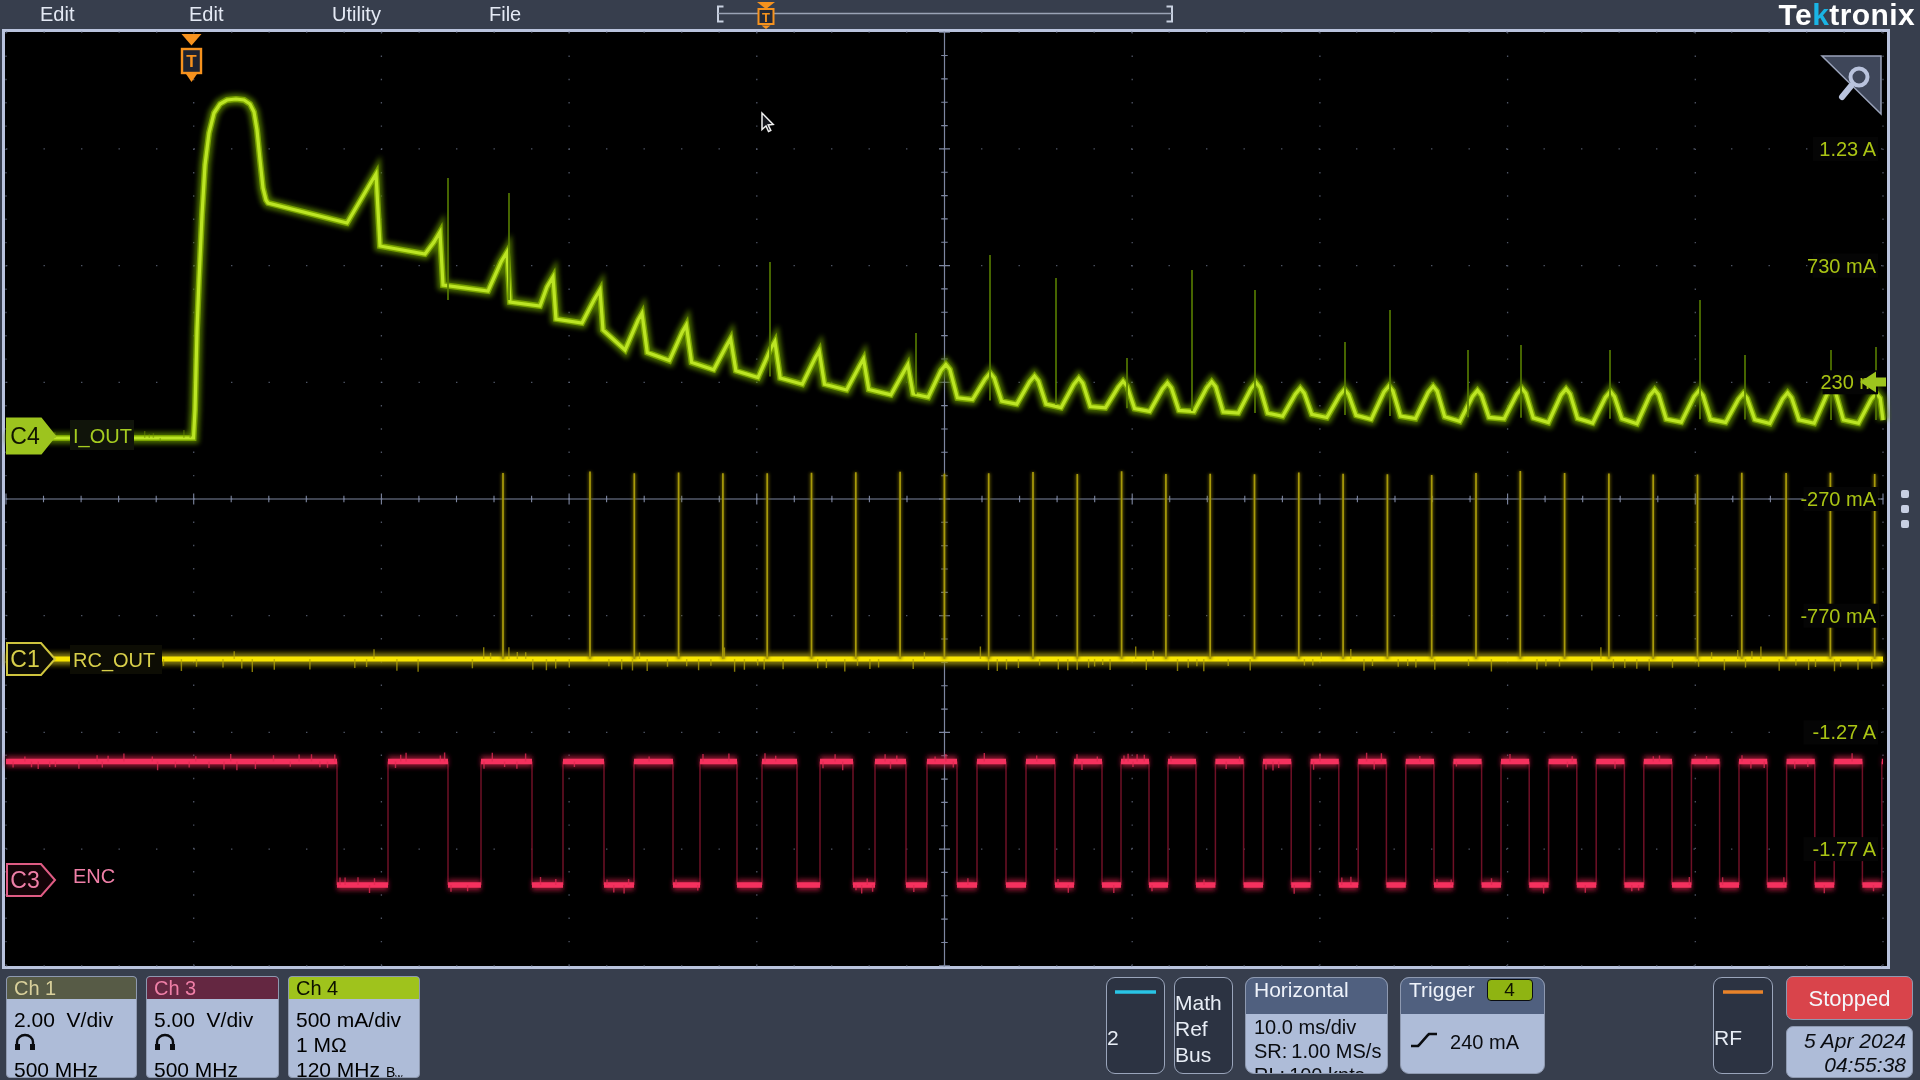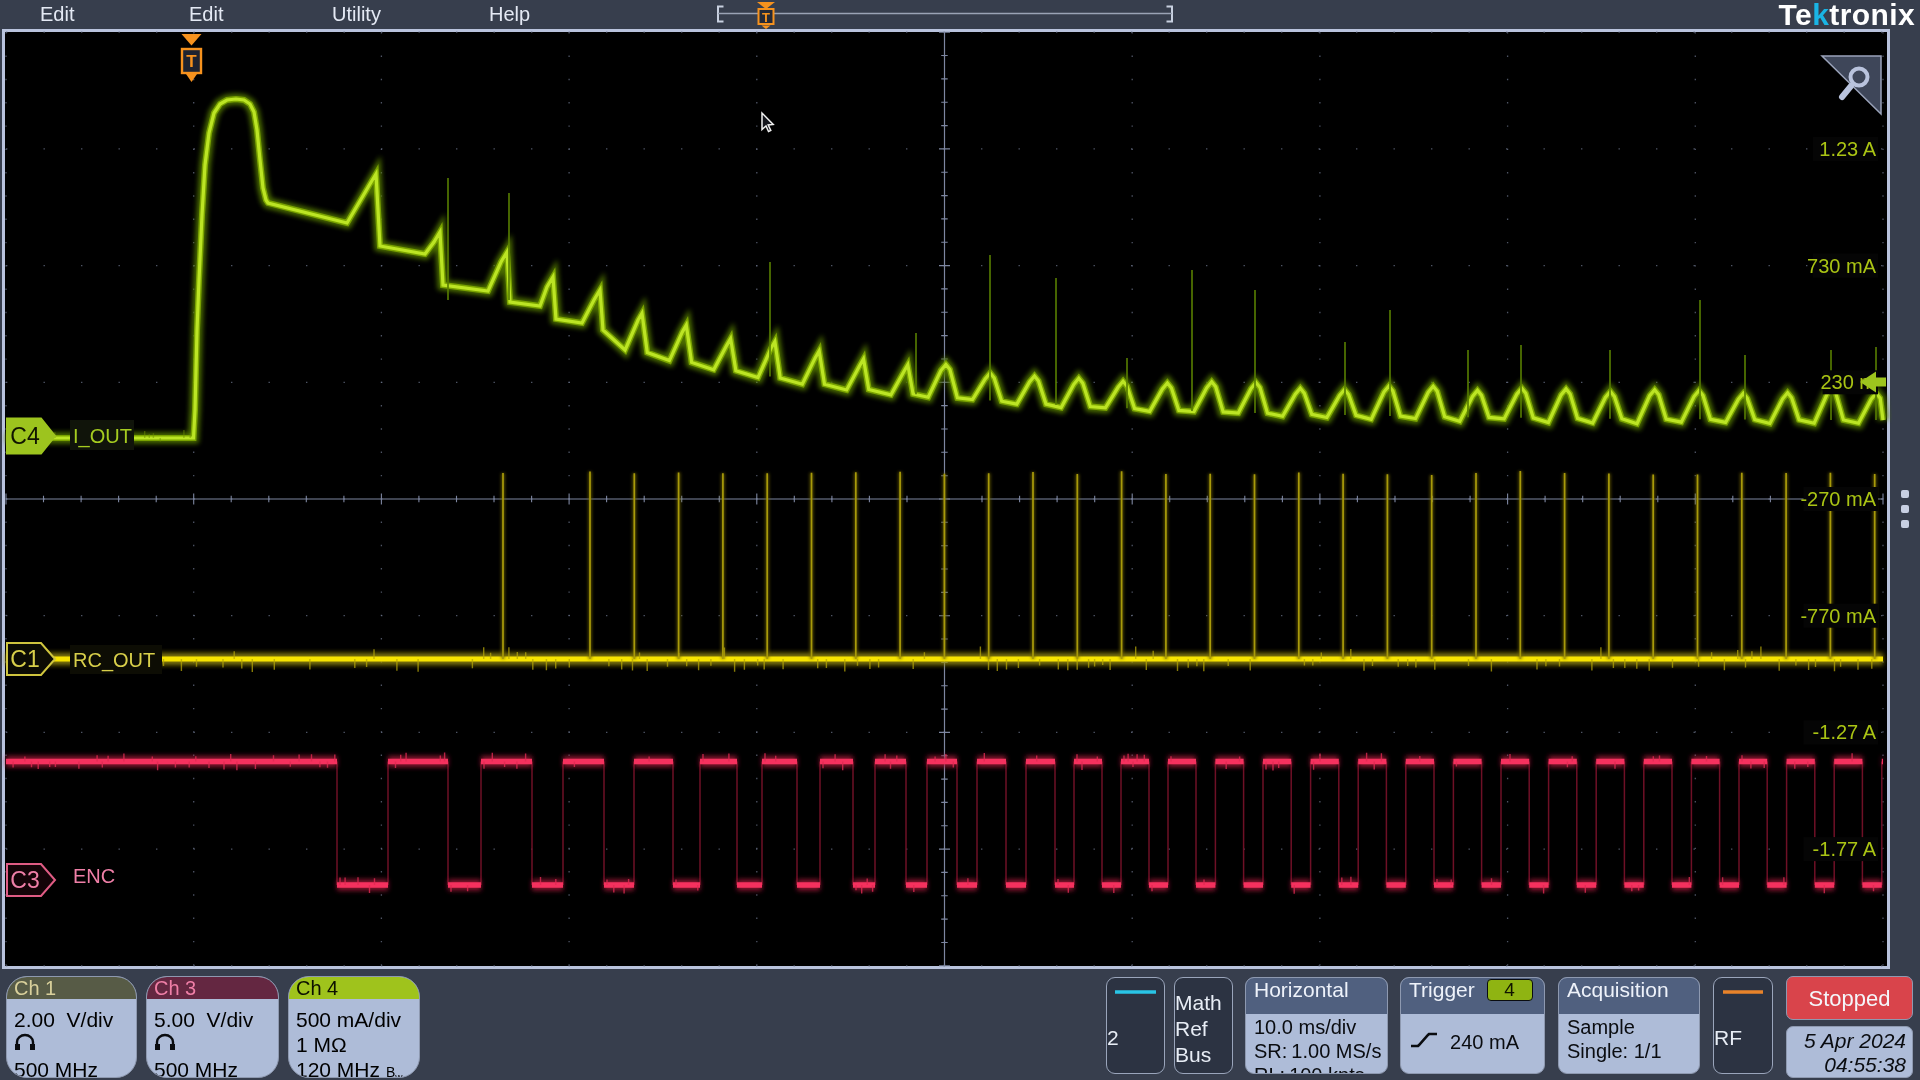--- a/index.html
+++ b/index.html
@@ -2,36 +2,36 @@
 <html><head><meta charset="utf-8"><style>
 * { margin:0; padding:0; box-sizing:border-box; }
 html,body { width:1920px; height:1080px; background:#373e4d; overflow:hidden;
   font-family:"Liberation Sans", sans-serif; }
 .abs { position:absolute; }
 #menubar { position:absolute; left:0; top:0; width:1920px; height:29px; background:#373e4d; color:#e4e9f4; font-size:20px; }
 #menubar span.mi { position:absolute; top:3px; }
 #screen { position:absolute; left:2px; top:29px; width:1888px; height:940px; background:#000; border:3px solid #b9c3dd; }
 #rightpanel { position:absolute; left:1892px; top:29px; width:28px; height:940px; background:#373e4d; }
 #botbar { position:absolute; left:0; top:969px; width:1920px; height:111px; background:#373e4d; }
-.chbox { position:absolute; top:7px; height:102px; background:#aebcd8; border-radius:21px; overflow:hidden; border:1px solid #8e99b0; }
+.chbox { position:absolute; top:7px; height:102px; background:#aebcd8; border-radius:4px; overflow:hidden; border:1px solid #8e99b0; }
 .chhead { height:22px; font-size:20px; padding-left:7px; line-height:22px; }
 .chbody { padding:8px 0 0 7px; font-size:21px; color:#000000; line-height:25px; }
 .darkbox { position:absolute; top:8px; height:97px; background:#2c3342; border:1.6px solid #9aa5bb; border-radius:9px; color:#e8edf5; font-size:21px; text-align:left; }
 .infobox { position:absolute; top:8px; height:97px; background:#aebcd8; border-radius:9px; overflow:hidden; border:1px solid #8e99b0; }
 .infohead { height:36px; background:#50607f; color:#eef2fa; font-size:21px; padding-left:8px; line-height:24px; }
 .infobody { padding:1px 0 0 8px; font-size:20px; color:#0a0c10; line-height:24px; }
 #stopped { position:absolute; left:1786px; top:7px; width:127px; height:44px; background:#d9444b; border-radius:7px; color:#f4f6fa; font-size:22px; text-align:center; line-height:44px; border:1px solid #8e99b0; }
 #datebox { position:absolute; left:1786px; top:57px; width:127px; height:52px; background:#aebcd8; border-radius:7px; color:#0a0c10; font-size:21px; text-align:right; padding:2px 6px 0 0; line-height:24px; border:1px solid #8e99b0;font-style:italic; }
 #logo { position:absolute; right:5px; top:-2px; font-size:30px; font-weight:bold; color:#fff; letter-spacing:0.4px; }
 </style></head><body>
 <div id="menubar">
  <span class="mi" style="left:40px">Edit</span>
  <span class="mi" style="left:189px">Edit</span>
  <span class="mi" style="left:332px">Utility</span>
- <span class="mi" style="left:489px">Help</span>
+ <span class="mi" style="left:489px">File</span>
  <svg class="abs" style="left:700px;top:0" width="500" height="29">
    <path d="M23.5 6.5 L18 6.5 L18 21.5 L23.5 21.5" stroke="#c8d0e0" stroke-width="2" fill="none"></path>
    <path d="M466.5 6.5 L472 6.5 L472 21.5 L466.5 21.5" stroke="#c8d0e0" stroke-width="2" fill="none"></path>
    <line x1="18" y1="13.5" x2="472" y2="13.5" stroke="#9aa3b5" stroke-width="1.5"></line>
    <polygon points="57,2 75,2 66,9" fill="#f6921e"></polygon>
    <rect x="58.5" y="9" width="15" height="15" fill="#252a38" stroke="#f6921e" stroke-width="2"></rect>
    <text x="66" y="17" fill="#f6921e" font-size="13" font-weight="bold" text-anchor="middle" dominant-baseline="central" font-family="Liberation Sans">T</text>
    <polygon points="61.5,25.5 70.5,25.5 66,29" fill="#f6921e"></polygon>
  </svg>
  <span id="logo">Te<span style="color:#1ab4e4">k</span>tronix</span>
@@ -171,24 +171,20 @@
  <div class="infobox" style="left:1245px;width:143px">
    <div class="infohead">Horizontal</div>
    <div class="infobody">10.0 ms/div<br>SR: 1.00 MS/s<br>RL: 100 kpts</div>
  </div>
  <div class="infobox" style="left:1400px;width:145px">
    <div class="infohead">Trigger <span style="display:inline-block;background:#8fb412;color:#101400;border-radius:4px;width:46px;text-align:center;font-size:19px;line-height:20px;margin-left:6px;border:1px solid #0a0c10;position:relative;top:-1px">4</span></div>
    <div class="infobody" style="padding-top:16px"><svg width="30" height="18" viewBox="0 0 30 18">
           <path d="M2 15 H9 L10 14 L19 4 L20 3 H28" stroke="#0a0c10" stroke-width="2.6" fill="none"></path>
         </svg>&nbsp;&nbsp;240 mA</div>
  </div>
- <div class="infobox" style="left:1558px;width:142px">
-   <div class="infohead">Acquisition</div>
-   <div class="infobody">Sample<br>Single: 1/1</div>
- </div>
  <div class="darkbox" style="left:1713px;width:60px">
    <svg width="58" height="10" style="margin-top:5px">
         <line x1="9" y1="5" x2="49" y2="5" stroke="#e8832a" stroke-width="3.5"></line>
       </svg>
    <div style="margin-top:24px">RF</div>
  </div>
  <div id="stopped">Stopped</div>
  <div id="datebox">5 Apr 2024<br>04:55:38</div>
 </div>
 </body></html>

